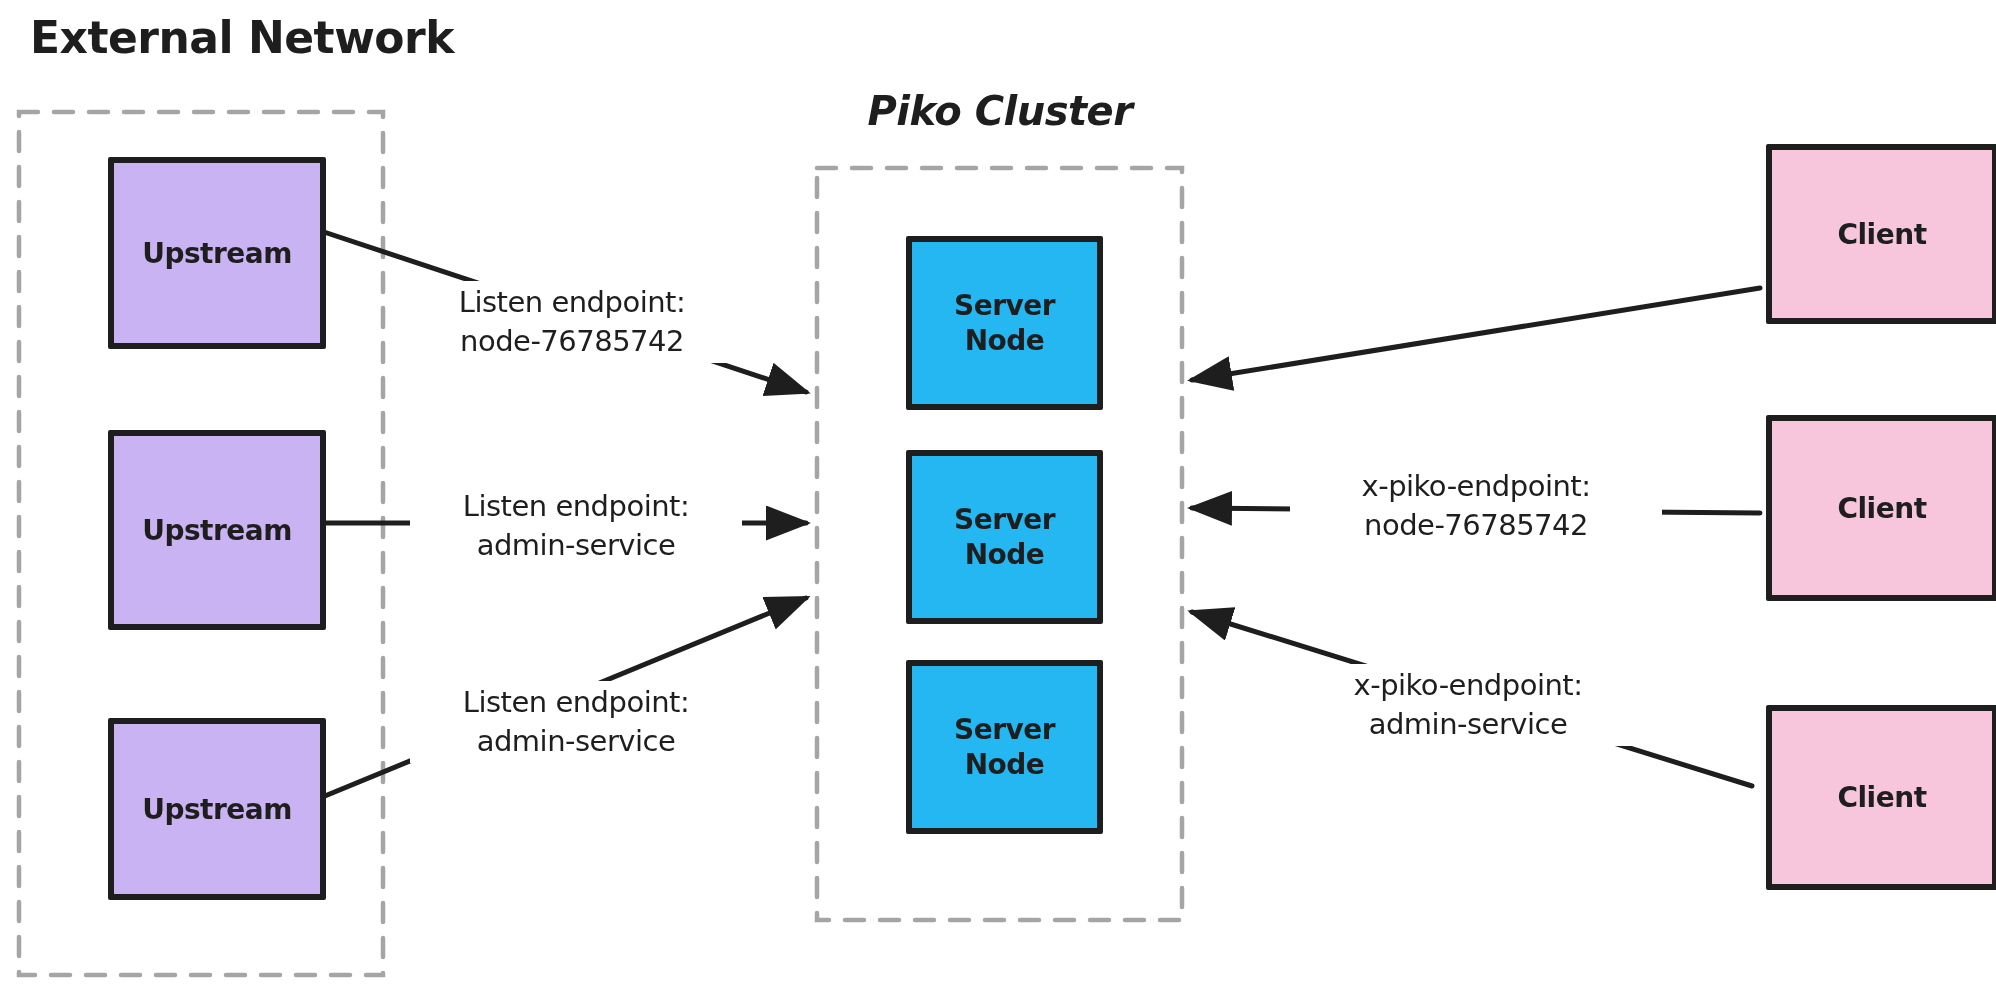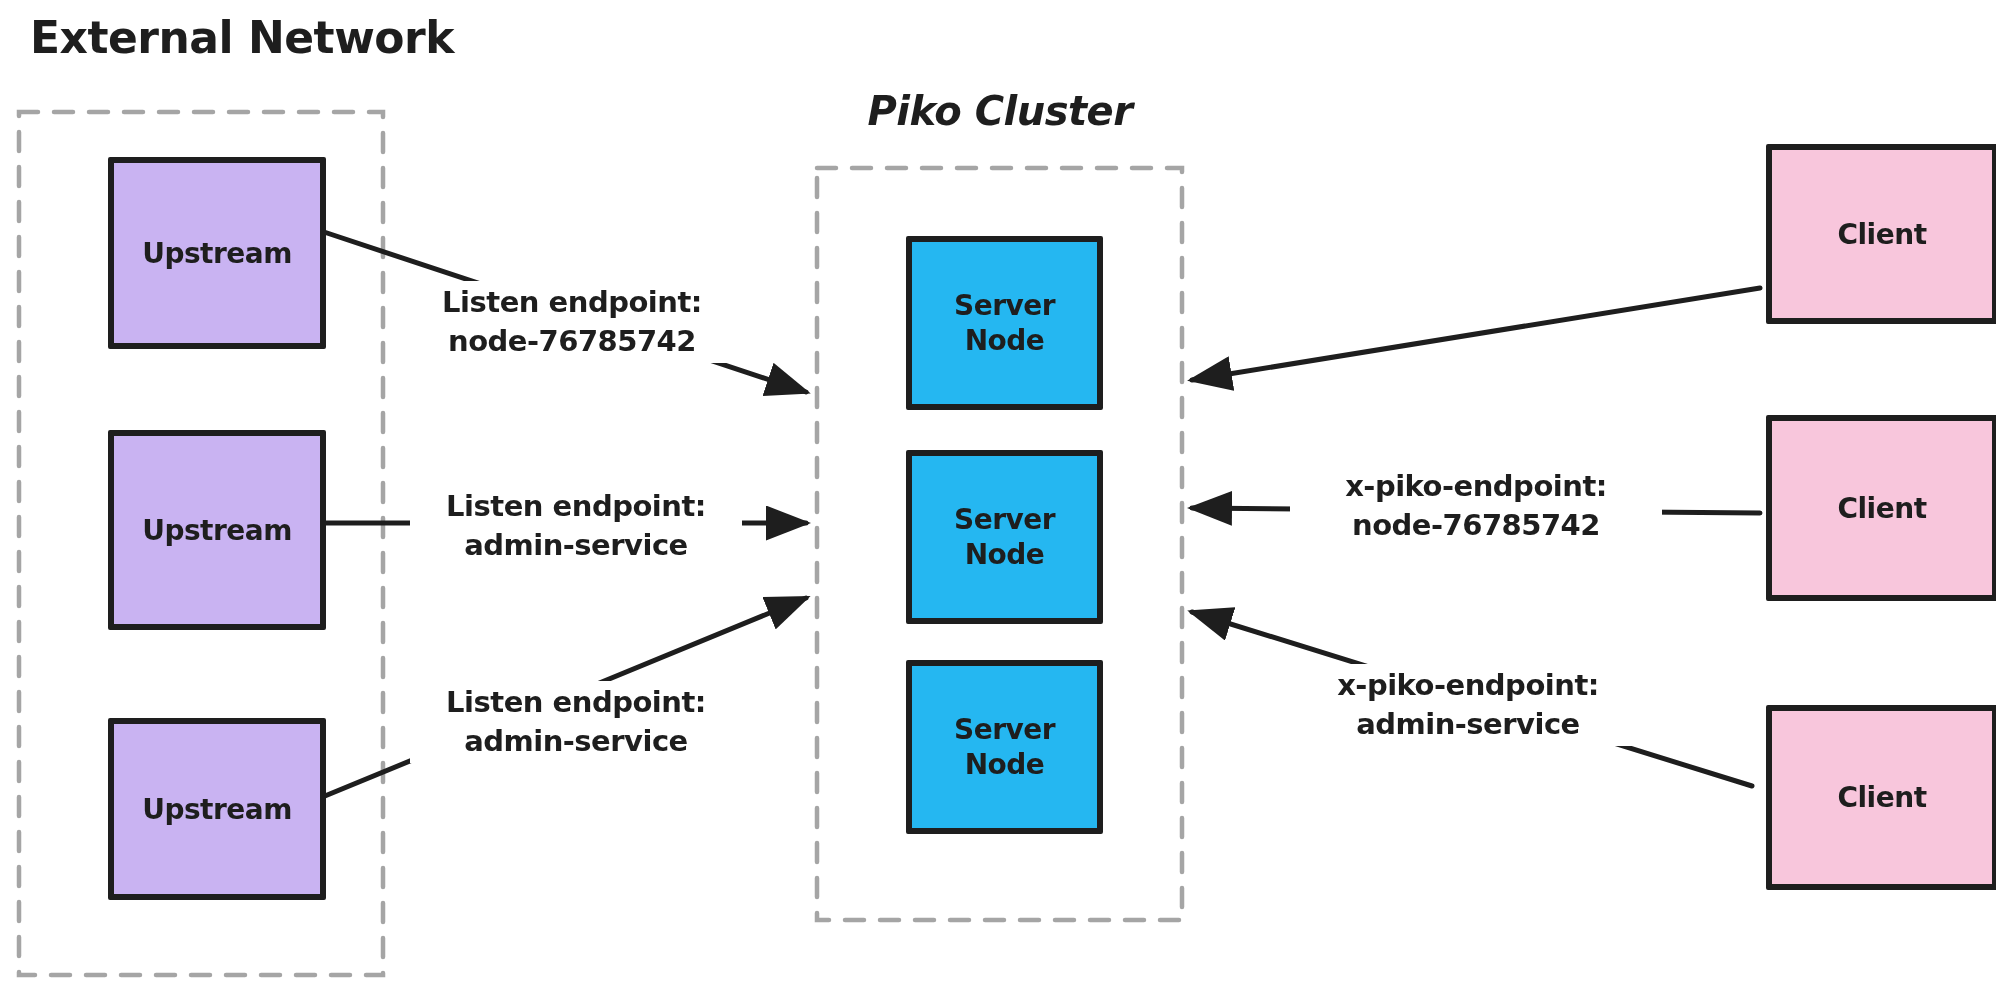--- a/index.html
+++ b/index.html
@@ -80,21 +80,21 @@
   .c1 { top: 144px; height: 180px; }
   .c2 { top: 415px; height: 186px; }
   .c3 { top: 705px; height: 185px; }
   .conn-label {
     position: absolute;
     z-index: 3;
     background: #ffffff;
     white-space: pre-line;
     text-align: center;
     font-size: 29px;
-    font-weight: 700;
+    font-weight: 400;
     letter-spacing: -0.5px;
     line-height: 1.35;
     padding: 2px 6px;
   }
   .l1 { left: 406px; top: 281px; width: 320px; }
   .l2 { left: 410px; top: 485px; width: 320px; }
   .l3 { left: 410px; top: 681px; width: 320px; }
   .r1 { left: 1242px; top: 278px; width: 460px; }
   .r2 { left: 1290px; top: 465px; width: 360px; }
   .r3 { left: 1282px; top: 664px; width: 360px; }

